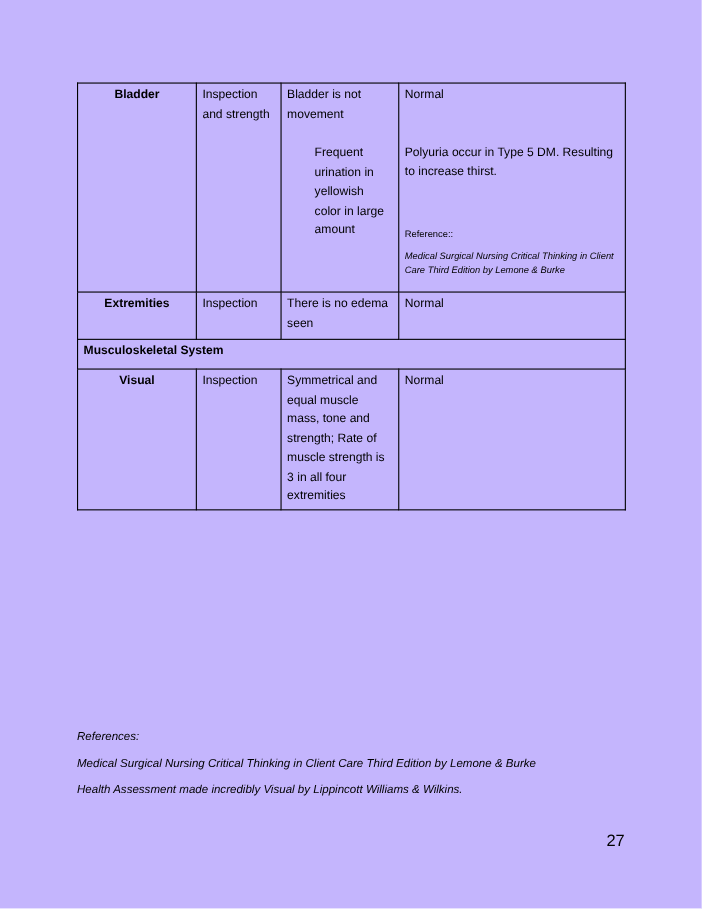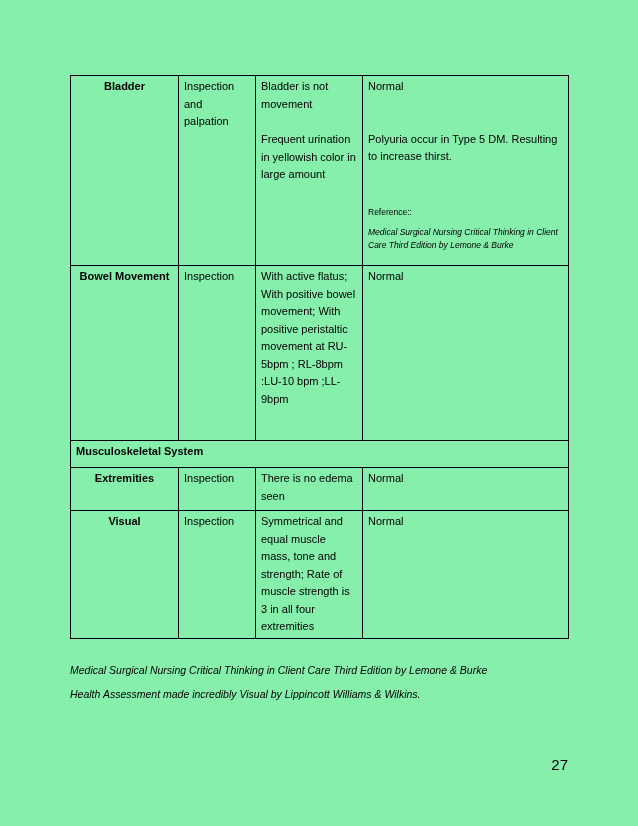--- a/index.html
+++ b/index.html
@@ -1,21 +1,21 @@
 <!DOCTYPE html>
 <html><head>
 <meta charset="utf-8">
 <style>
   * { box-sizing: border-box; }
   html, body { margin: 0; padding: 0; background: #ffffff; }
   .page {
     position: relative;
     width: 638px;
     height: 826px;
-    background: #86efac;
+    background: #c4b5fd;
     color: #000000;
     font-family: "Liberation Sans", sans-serif;
     overflow: hidden;
   }
   table.assessment-table {
     position: absolute;
     left: 70px;
     top: 75px;
     width: 498px;
     border-collapse: collapse;
@@ -27,21 +27,21 @@
     font-size: 11px;
     line-height: 17.5px;
     padding: 2px 5px;
   }
   td.c-sys {
     text-align: center;
     font-weight: bold;
     padding: 2px 10px;
   }
   td p { margin: 0; }
-  .gap-one { margin-top: 18px !important; }
+  .gap-one { margin-top: 18px !important; margin-left: 25px; }
   .gap-two { margin-top: 35px !important; }
   .ref-label {
     margin-top: 40px !important;
     font-size: 8.5px;
     line-height: 12px;
   }
   .ref-text {
     margin-top: 8px !important;
     font-style: italic;
     font-size: 8.5px;
@@ -81,67 +81,53 @@
       <col style="width:77px">
       <col style="width:107px">
       <col style="width:206px">
     </colgroup>
     <tbody>
       <tr style="height:190px">
         <td class="c-sys">
           <p>Bladder</p>
         </td>
         <td>
-          <p>Inspection and palpation</p>
+          <p>Inspection and strength</p>
         </td>
         <td>
           <p>Bladder is not movement</p>
           <p class="gap-one">Frequent urination in yellowish color in large amount</p>
         </td>
         <td>
           <p>Normal</p>
           <p class="gap-two">Polyuria occur in Type 5 DM. Resulting to increase thirst.</p>
           <p class="ref-label">Reference::</p>
           <p class="ref-text">Medical Surgical Nursing Critical Thinking in Client Care Third Edition by Lemone &amp; Burke</p>
         </td>
       </tr>
 
-      <tr style="height:175px">
-        <td class="c-sys">
-          <p>Bowel Movement</p>
-        </td>
-        <td>
-          <p>Inspection</p>
-        </td>
-        <td>
-          <p>With active flatus; With positive bowel movement; With positive peristaltic movement at RU-5bpm ; RL-8bpm :LU-10 bpm ;LL- 9bpm</p>
-        </td>
-        <td>
-          <p>Normal</p>
-        </td>
-      </tr>
-
-      <tr style="height:27px">
-        <td class="section-cell" colspan="4">
-          <p>Musculoskeletal System</p>
-        </td>
-      </tr>
 
       <tr style="height:43px">
         <td class="c-sys">
           <p>Extremities</p>
         </td>
         <td>
           <p>Inspection</p>
         </td>
         <td>
           <p>There is no edema seen</p>
         </td>
         <td>
           <p>Normal</p>
+        </td>
+      </tr>
+
+      <tr style="height:27px">
+        <td class="section-cell" colspan="4">
+          <p>Musculoskeletal System</p>
         </td>
       </tr>
 
       <tr style="height:125px">
         <td class="c-sys">
           <p>Visual</p>
         </td>
         <td>
           <p>Inspection</p>
         </td>
@@ -149,19 +135,20 @@
           <p>Symmetrical and equal muscle mass, tone and strength; Rate of muscle strength is 3 in all four extremities</p>
         </td>
         <td>
           <p>Normal</p>
         </td>
       </tr>
     </tbody>
   </table>
 
   <div class="refs">
+    <p>References:</p>
     <p>Medical Surgical Nursing Critical Thinking in Client Care Third Edition by Lemone &amp; Burke</p>
     <p>Health Assessment made incredibly Visual by Lippincott Williams &amp; Wilkins.</p>
   </div>
 
   <div class="page-number">27</div>
 
 </div>
 
 </body></html>

